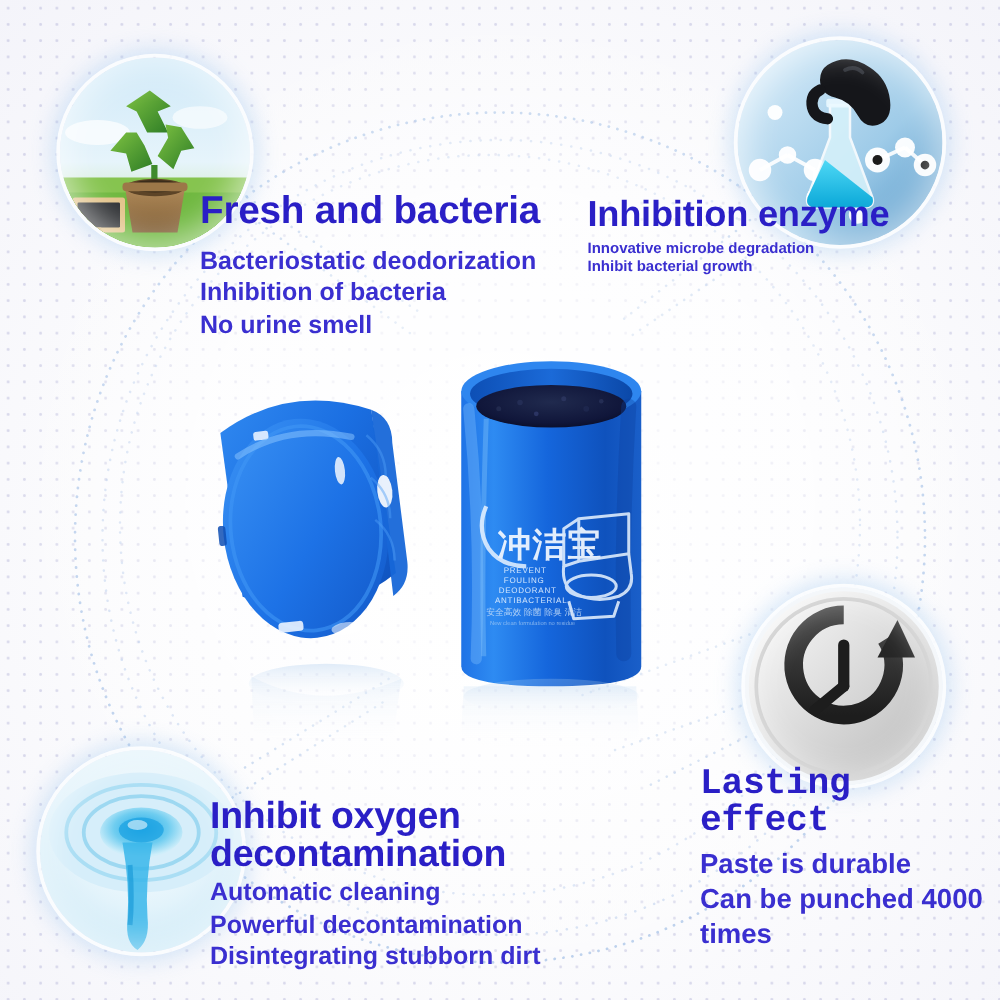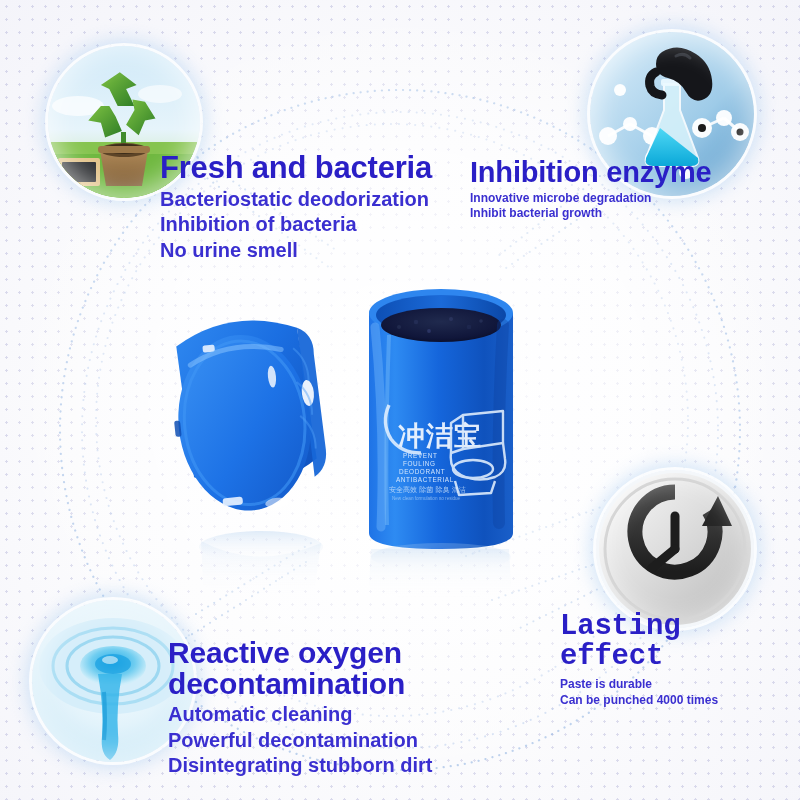--- a/index.html
+++ b/index.html
@@ -49,33 +49,33 @@
   .head{
     color:#2a1fc6;font-weight:bold;line-height:1.02;
     letter-spacing:-.2px;white-space:pre-line;
   }
   .sub{
     color:#3a2fd0;font-weight:bold;line-height:1.28;
     white-space:pre-line;
   }
   #block-fresh{left:160px;top:152px;}
   #block-fresh .head{font-size:31px;}
-  #block-fresh .sub{font-size:20px;margin-top:3px;}
+  #block-fresh .sub{font-size:20px;margin-top:13px;}
 
   #block-enzyme{left:470px;top:158px;}
   #block-enzyme .head{font-size:29px;}
   #block-enzyme .sub{font-size:12px;margin-top:3px;}
 
   #block-oxygen{left:168px;top:638px;}
   #block-oxygen .head{font-size:30px;}
   #block-oxygen .sub{font-size:20px;margin-top:3px;}
 
   #block-lasting{left:560px;top:612px;}
   #block-lasting .head{font-size:29px;font-family:Liberation Mono, monospace;}
-  #block-lasting .sub{font-size:12px;margin-top:6px;}
+  #block-lasting .sub{font-size:22px;margin-top:6px;}
 
   
   #product{position:absolute;left:151px;top:265px;width:470px;height:360px;}
   .prod-svg{width:100%;height:100%;display:block;}
 </style>
 </head>
 <body>
 
 <div id="stage">
 
@@ -381,21 +381,21 @@
 No urine smell</div>
   </div>
 
   <div class="block" id="block-enzyme">
     <div class="head">Inhibition enzyme</div>
     <div class="sub">Innovative microbe degradation
 Inhibit bacterial growth</div>
   </div>
 
   <div class="block" id="block-oxygen">
-    <div class="head">Reactive oxygen
+    <div class="head">Inhibit oxygen
 decontamination</div>
     <div class="sub">Automatic cleaning
 Powerful decontamination
 Disintegrating stubborn dirt</div>
   </div>
 
   <div class="block" id="block-lasting">
     <div class="head">Lasting effect</div>
     <div class="sub">Paste is durable
 Can be punched 4000 times</div>

